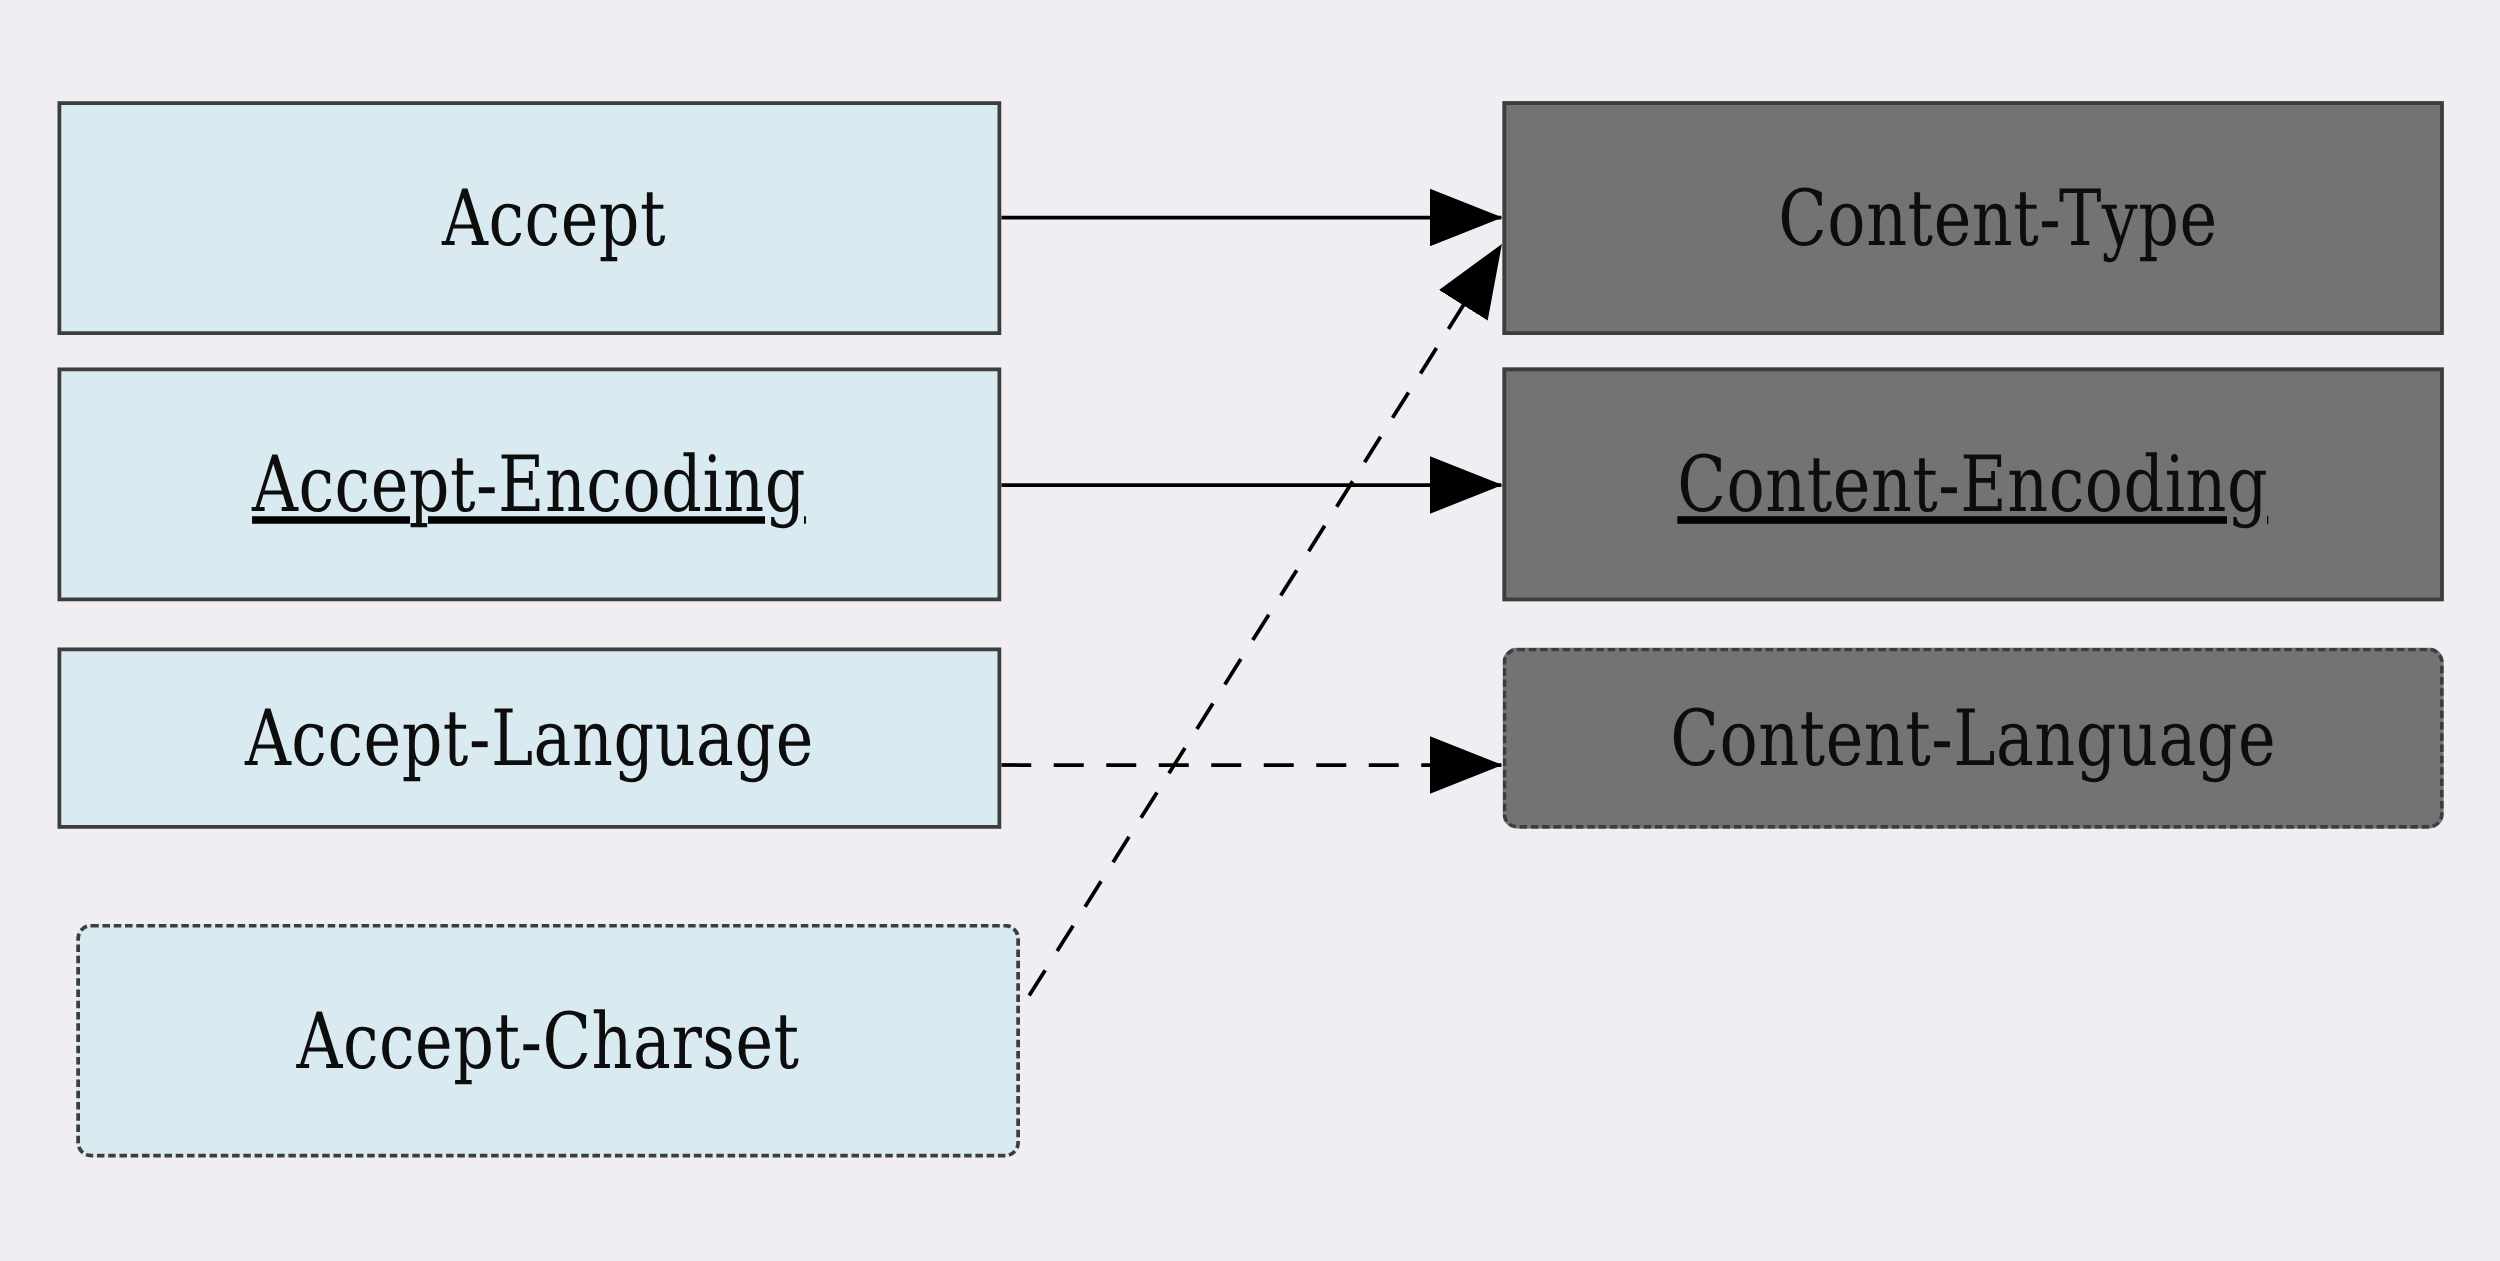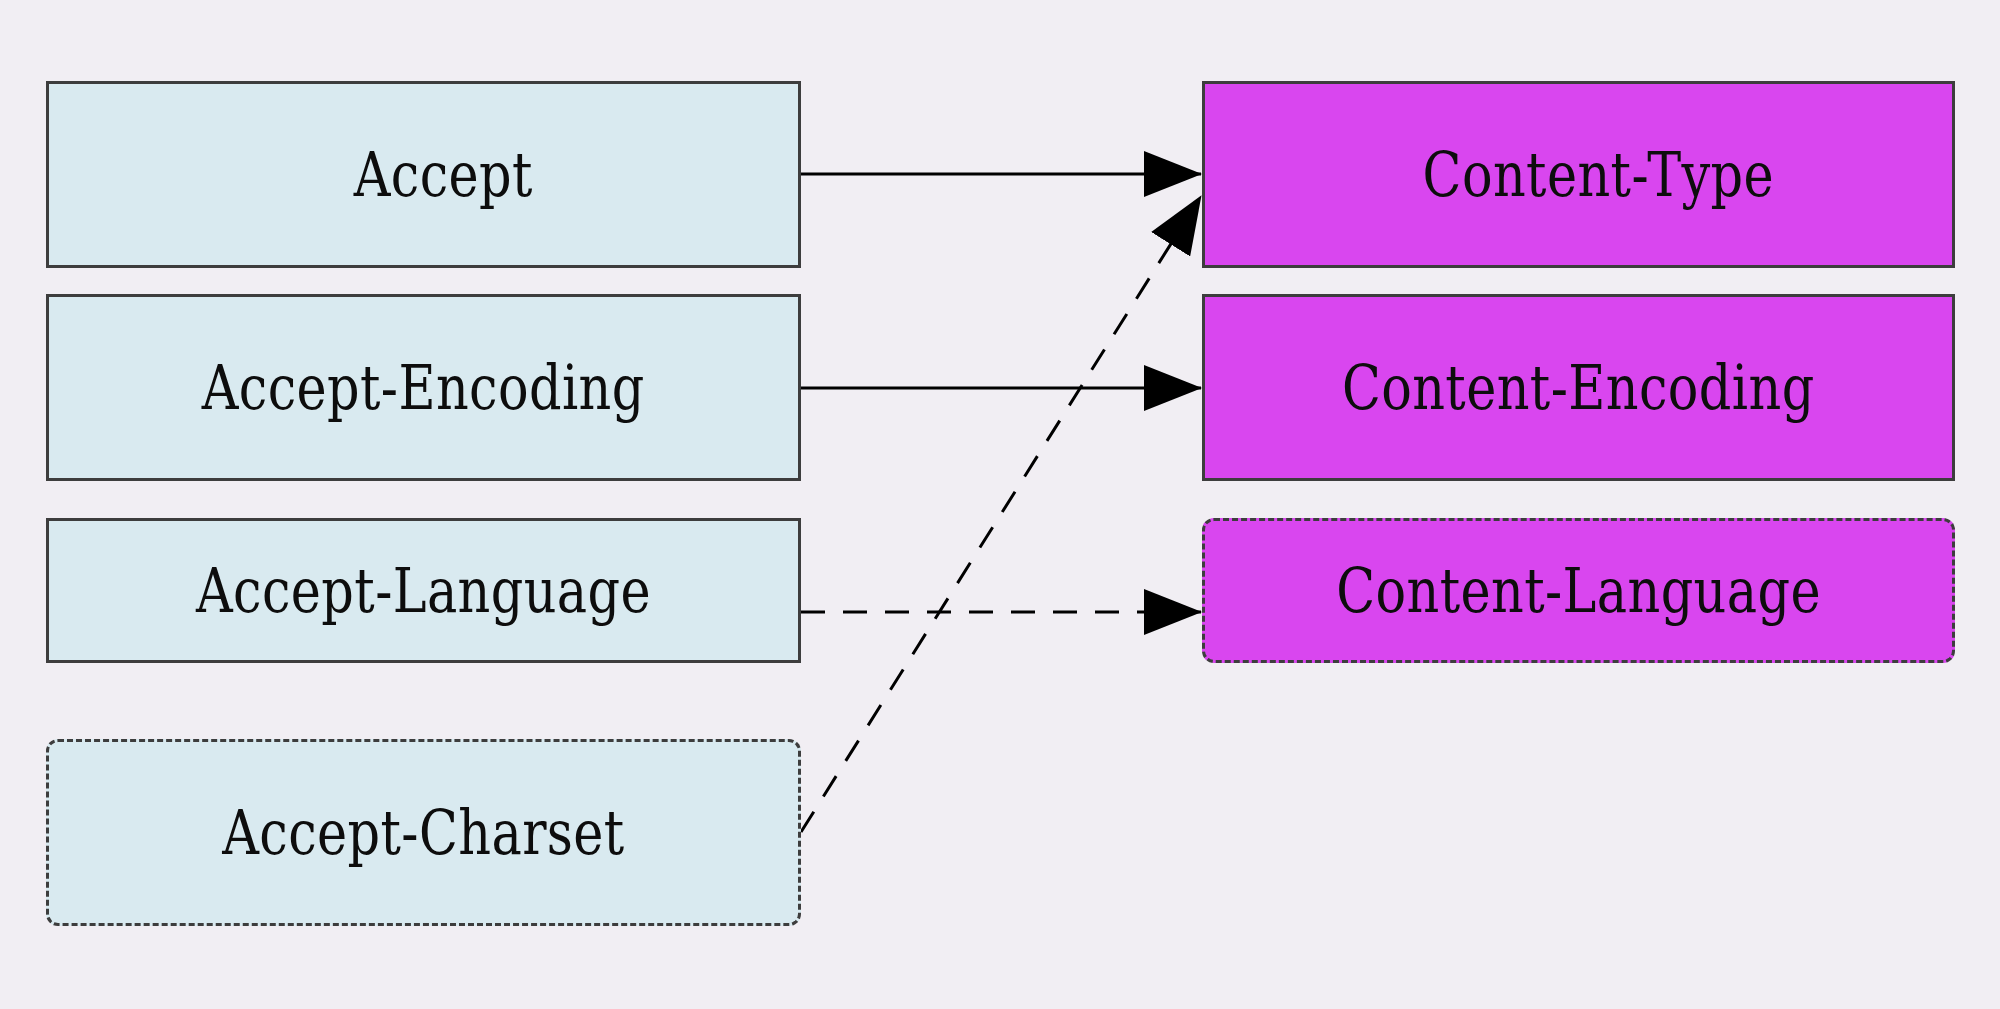--- a/index.html
+++ b/index.html
@@ -37,21 +37,21 @@
     align-items: center;
     justify-content: center;
     border: 3px solid #3d3d3d;
   }
 
   .node.request {
     background: #d9eaf0;
   }
 
   .node.response {
-    background: #d946ef;
+    background: #737373;
   }
 
   .node.deprecated {
     border-style: dashed;
     border-width: 3px;
     border-radius: 12px;
   }
 
   .node-label {
     font-family: "DejaVu Serif", "Liberation Serif", serif;
@@ -63,23 +63,23 @@
     transform-origin: center center;
     white-space: nowrap;
     font-weight: 400;
   }
 
   
   .col-left  { left: 46px;   width: 755px; }
   .col-right { left: 1202px; width: 753px; }
 
   .row-1 { top: 81px;  height: 187px; padding-left: 40px; }
-  .row-2 { top: 294px; height: 187px; }
+  .row-2 { top: 294px; height: 187px; text-decoration: underline; }
   .row-3 { top: 518px; height: 145px; }
-  .row-4 { top: 739px; height: 187px; }
+  .row-4 { top: 739px; height: 187px; margin-left: 15px; }
 </style>
 </head>
 <body>
 
 <div id="diagram">
 
   <svg class="edge-layer" viewBox="0 0 2000 1009" width="2000" height="1009" xmlns="http://www.w3.org/2000/svg">
     <defs>
       <marker id="arrowhead" markerWidth="10" markerHeight="8" refX="9.6" refY="4" orient="auto" markerUnits="userSpaceOnUse">
         <path d="M 0 0 L 10 4 L 0 8 z" fill="#000000"></path>

